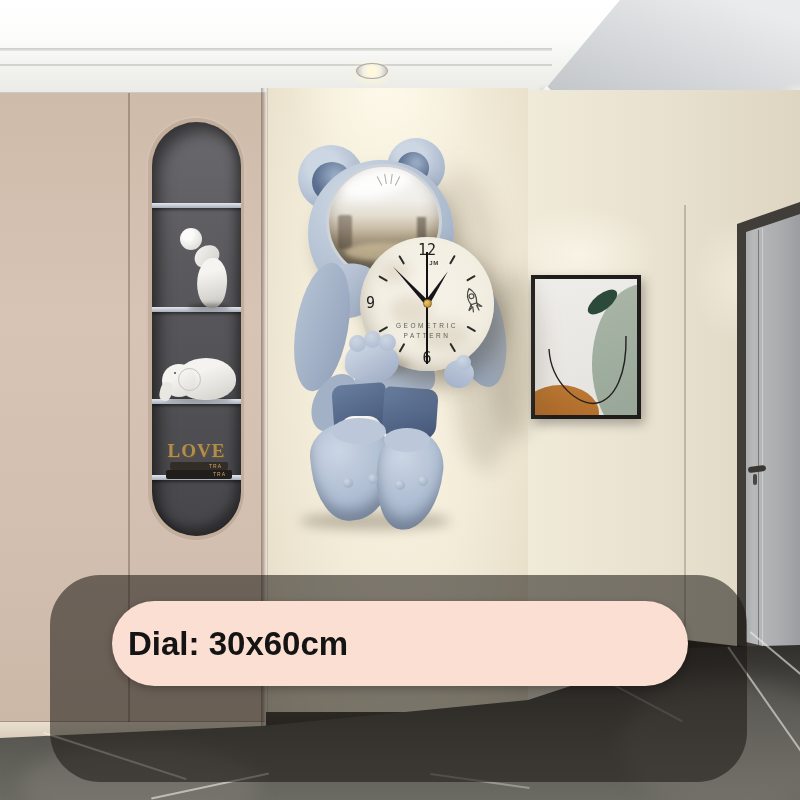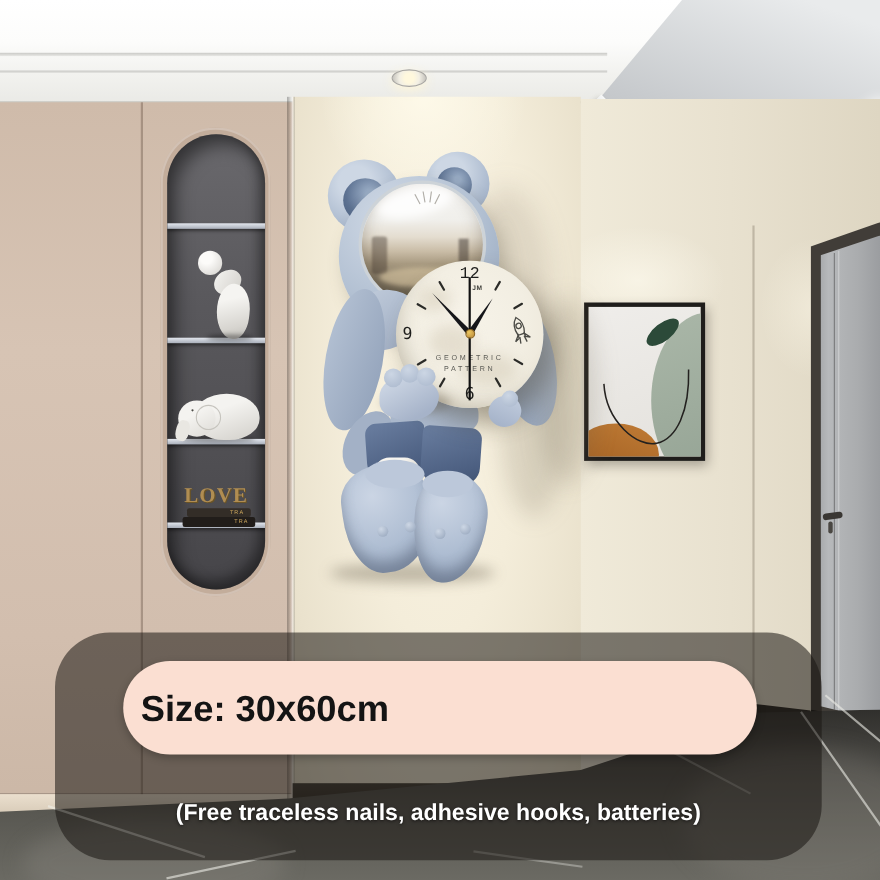--- a/index.html
+++ b/index.html
@@ -186,21 +186,21 @@
 
   
   .dial-side-shadow{left:488px;top:270px;width:55px;height:170px;border-radius:50%;
     background:rgba(110,100,80,.2);filter:blur(10px);}
   .dial{left:360px;top:237px;width:134px;height:134px;border-radius:50%;
     background:radial-gradient(circle at 46% 42%,#f7f3e9 0%,#f2eee2 55%,#e9e3d4 100%);
     box-shadow:10px 14px 22px rgba(70,62,46,.42),inset 12px -12px 18px -10px rgba(110,98,76,.3);}
   .dial-blob{position:absolute;border-radius:50%;background:rgba(205,195,172,.4);filter:blur(6px);}
   .tick{position:absolute;left:65.8px;top:61.5px;width:2.4px;height:9.5px;background:#2b2b28;border-radius:1px;}
   .num{position:absolute;font-family:"DejaVu Sans Mono",monospace;color:#1e1e1c;font-size:15px;}
-  .num-12{left:0;top:4px;width:134px;text-align:center;font-family:Liberation Mono, monospace;}
+  .num-12{left:0;top:4px;width:134px;text-align:center;}
   .num-9{left:6px;top:57px;}
   .num-6{left:0;top:112px;width:134px;text-align:center;}
   .dial-brand{position:absolute;left:0;top:23px;width:148px;text-align:center;
     font-size:6px;font-weight:bold;color:#3a3a36;letter-spacing:.5px;}
   .dial-line{position:absolute;left:0;width:134px;text-align:center;
     font-size:6.5px;letter-spacing:2.5px;color:#5d5d57;}
   .dial-line1{top:85px;}
   .dial-line2{top:95px;}
   .rocket{position:absolute;left:101px;top:49px;transform:rotate(-18deg);}
   .hand{position:absolute;background:#16161a;transform-origin:50% 100%;}
@@ -380,17 +380,16 @@
   <div class="abs glove-shadow"></div>
   <div class="abs glove-palm"></div>
   <div class="finger abs" style="left:349px;top:335px"></div>
   <div class="finger abs" style="left:364px;top:331px"></div>
   <div class="finger abs" style="left:379px;top:334px"></div>
   <div class="abs glove-r"></div>
   <div class="finger-r abs"></div>
 
   <div class="abs overlay-panel" style="background: rgba(25, 22, 18, 0.55);"></div>
   <div class="abs banner" style="background: rgb(251, 223, 210); color: rgb(20, 20, 20);">
-    <span>Size: 30x60cm</span>
-  </div>
-  <div class="abs caption" style="color: rgb(255, 255, 255);">(Free traceless nails, adhesive hooks, batteries)</div>
+    <span>Dial: 30x60cm</span>
+  </div>
 
 </div>
 
 </body></html>

